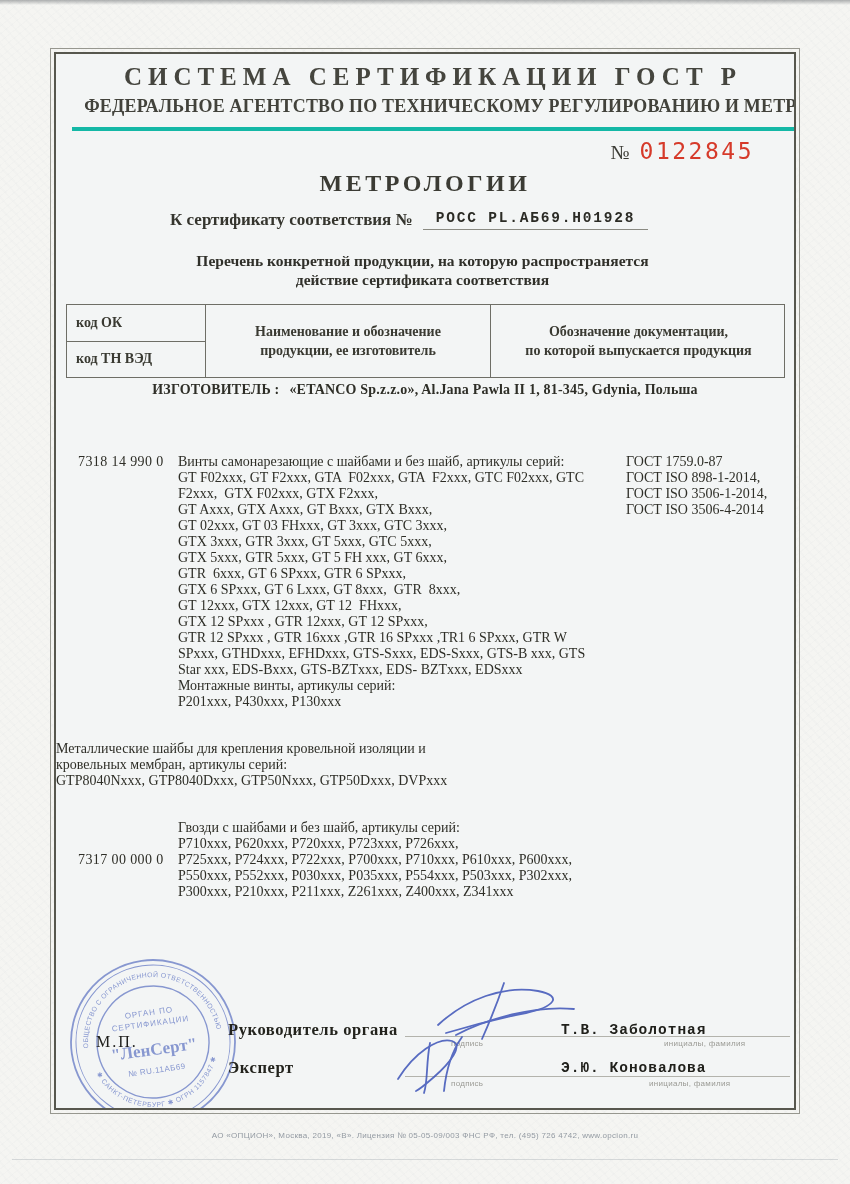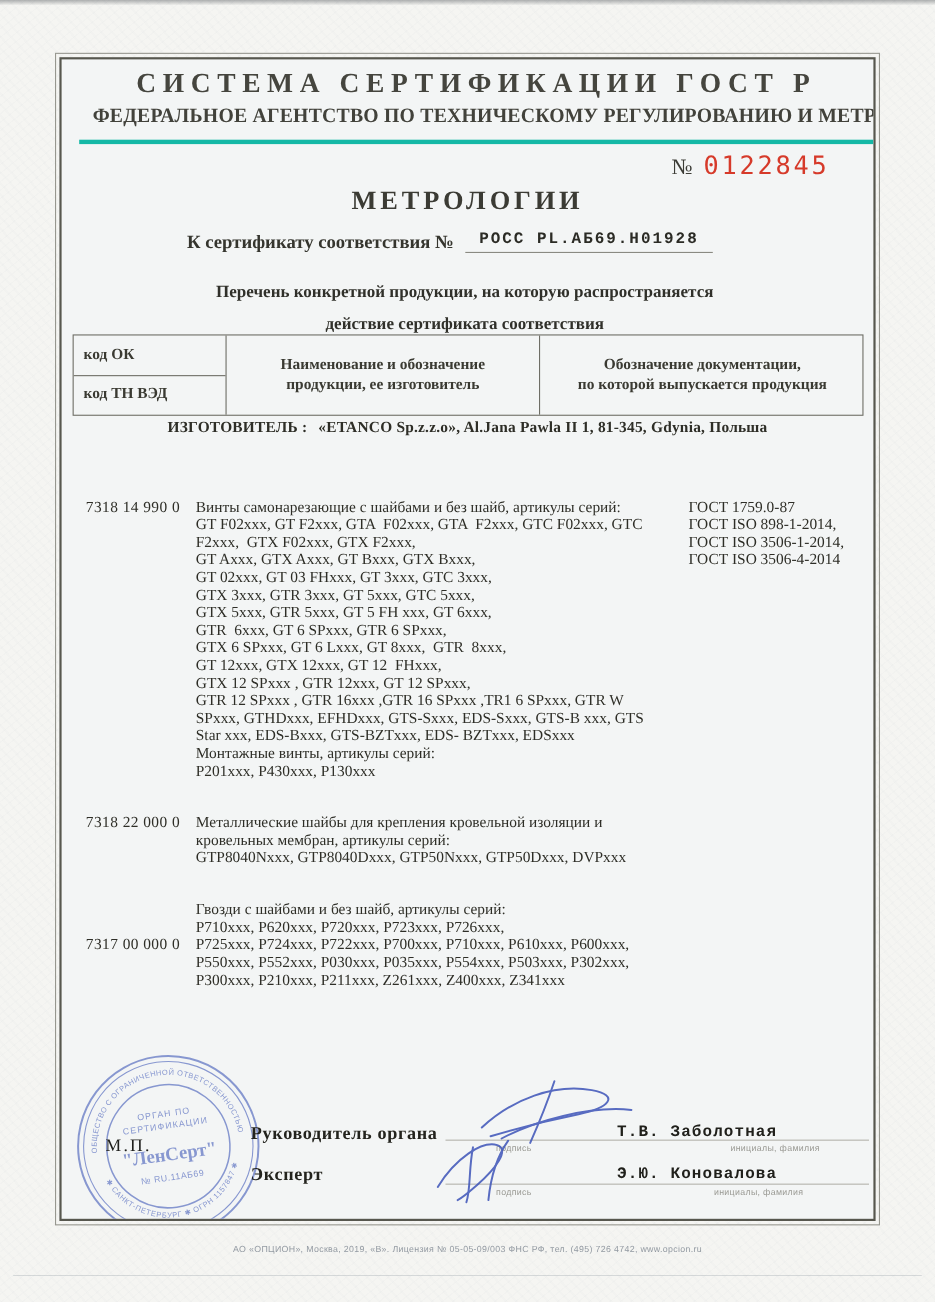--- a/index.html
+++ b/index.html
@@ -74,21 +74,21 @@
     border-bottom:1.5px solid #8a8a82;
   }
   .cert-number{
     font-family:"Liberation Mono", monospace;
     font-size:14.5px;font-weight:bold;letter-spacing:1.8px;color:#2b2b25;
     white-space:nowrap;
   }
 
   .list-subtitle{
     position:absolute;top:197px;left:0;right:5px;text-align:center;
-    font-size:15.5px;font-weight:bold;line-height:29px;color:#30302a;
+    font-size:15.5px;font-weight:bold;line-height:19px;color:#30302a;
     white-space:pre-line;
   }
 
   
   .grid-table{
     position:absolute;left:10px;top:250px;width:719px;height:74px;
     display:grid;grid-template-columns:139px 285px 295px;
     border:1px solid #6e6e66;box-sizing:border-box;
   }
   .cell{box-sizing:border-box;}
@@ -227,21 +227,20 @@
 Star xxx, EDS-Bxxx, GTS-BZTxxx, EDS- BZTxxx, EDSxxx
 Монтажные винты, артикулы серий:
 P201xxx, P430xxx, P130xxx</div>
               <div class="col-docs">ГОСТ 1759.0-87
 ГОСТ ISO 898-1-2014,
 ГОСТ ISO 3506-1-2014,
 ГОСТ ISO 3506-4-2014</div>
             </div>
 
             <div class="product-row">
-              <div class="col-code" style="padding-top: 0px;">7318 22 000 0</div>
               <div class="col-text">Металлические шайбы для крепления кровельной изоляции и
 кровельных мембран, артикулы серий:
 GTP8040Nxxx, GTP8040Dxxx, GTP50Nxxx, GTP50Dxxx, DVPxxx</div>
               <div class="col-docs"></div>
             </div>
 
             <div class="product-row">
               <div class="col-code" style="padding-top: 32px;">7317 00 000 0</div>
               <div class="col-text">Гвозди с шайбами и без шайб, артикулы серий:
 P710xxx, P620xxx, P720xxx, P723xxx, P726xxx,

